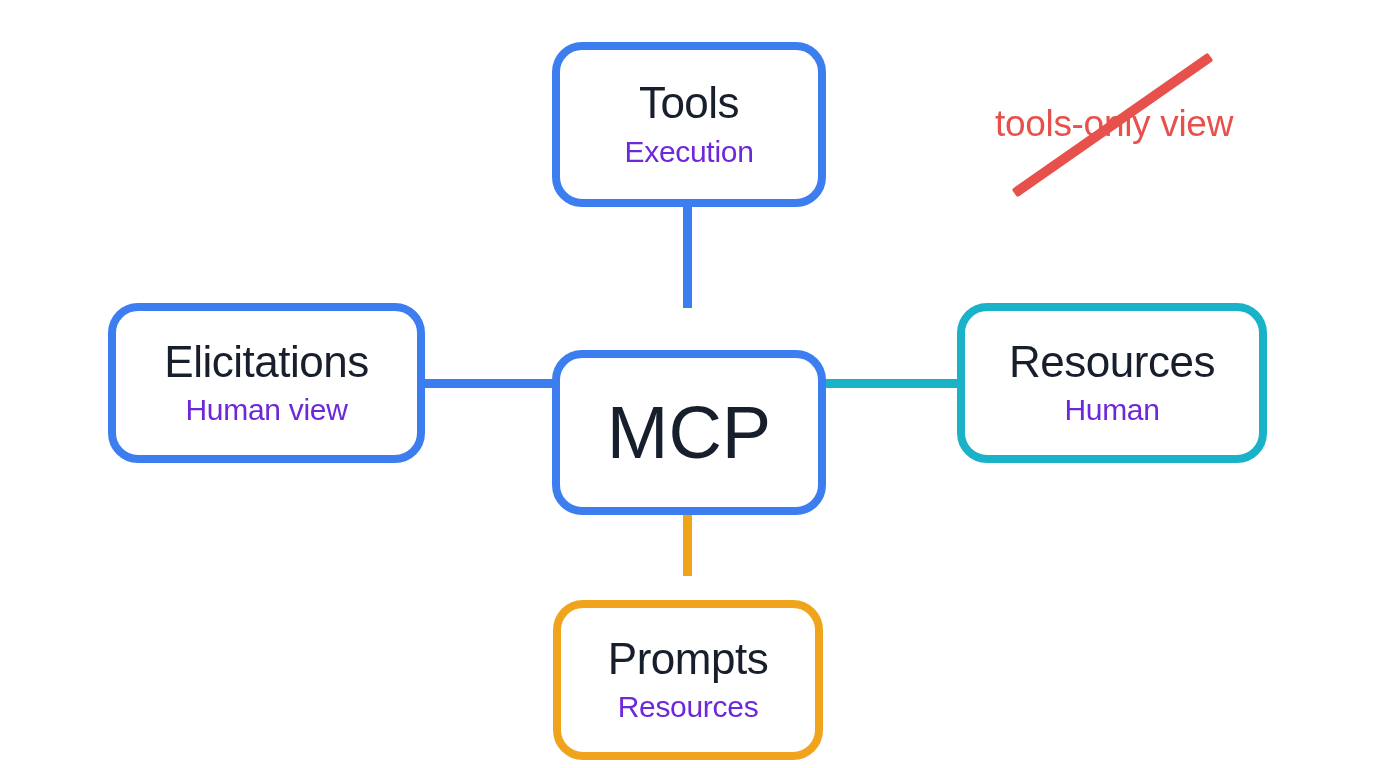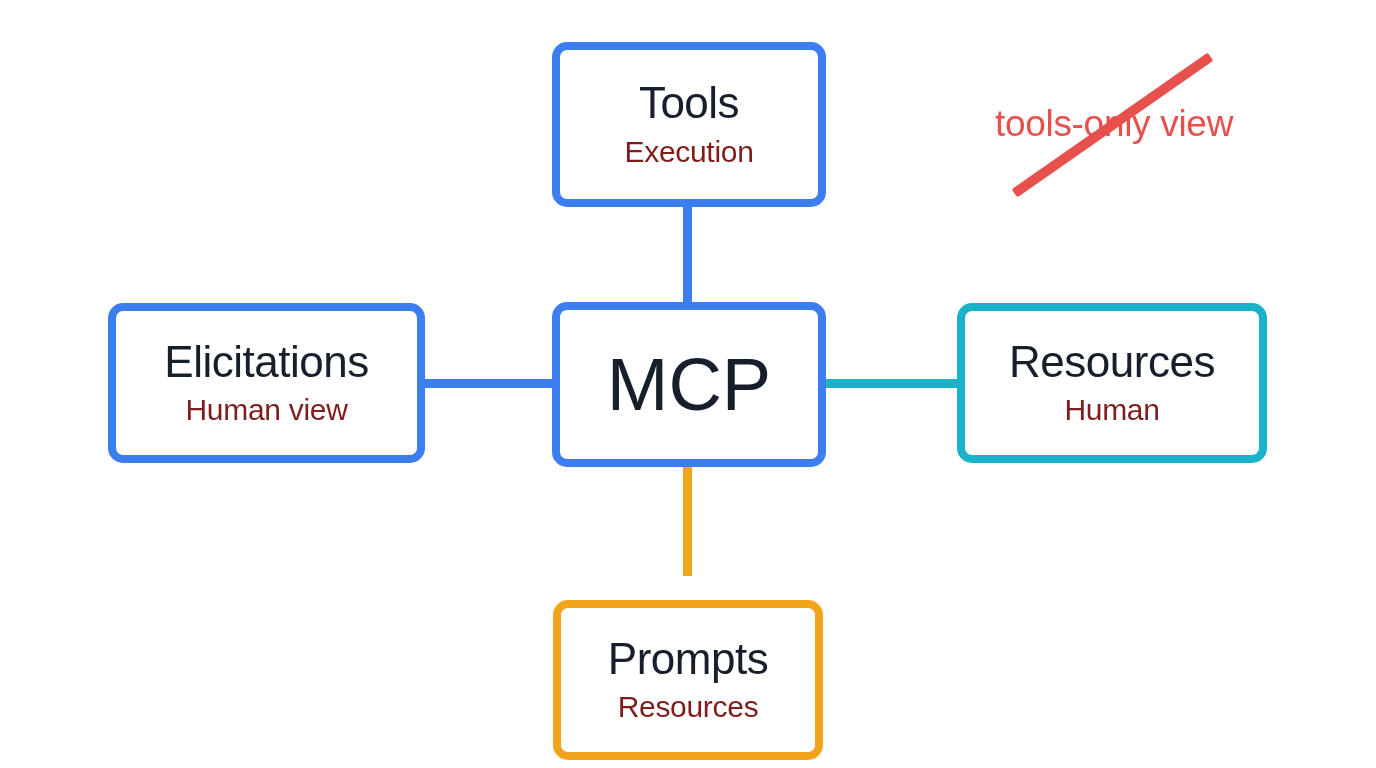--- a/index.html
+++ b/index.html
@@ -25,21 +25,21 @@
   .connector-left   { left: 420px; top: 379px; width: 138px; height: 9px; }
   .connector-right  { left: 820px; top: 379px; width: 142px; height: 9px; }
   .connector-bottom { left: 683px; top: 462px; width: 9px;  height: 114px; }
 
   
   .node {
     position: absolute;
     z-index: 2;
     box-sizing: border-box;
     border: 8px solid #3c7ef0;
-    border-radius: 15px;
+    border-radius: 30px;
     background: #ffffff;
     display: flex;
     flex-direction: column;
     align-items: center;
     justify-content: center;
     text-align: center;
   }
   .node-tools        { left: 552px; top: 42px;  width: 274px; height: 165px; }
   .node-mcp          { left: 552px; top: 302px; width: 274px; height: 165px; }
   .node-elicitations { left: 108px; top: 303px; width: 317px; height: 160px; }
@@ -56,21 +56,21 @@
   .node-title-mcp {
     font-size: 74px;
     font-weight: 500;
     color: #171e2c;
     line-height: 1.05;
     letter-spacing: 0px;
   }
   .node-subtitle {
     font-size: 30px;
     font-weight: 400;
-    color: #7f1d1d;
+    color: #6d28d9;
     line-height: 1.2;
     margin-top: 6px;
     letter-spacing: -0.3px;
   }
 
   
   .annotation-text {
     position: absolute;
     z-index: 3;
     left: 978px;
@@ -102,21 +102,21 @@
   <div class="connector connector-top" style="background-color: rgb(60, 126, 240);"></div>
   <div class="connector connector-left" style="background-color: rgb(60, 126, 240);"></div>
   <div class="connector connector-right" style="background-color: rgb(25, 178, 200);"></div>
   <div class="connector connector-bottom" style="background-color: rgb(240, 164, 28);"></div>
 
   <div class="node node-tools" style="border-color: rgb(60, 126, 240);">
     <div class="node-title">Tools</div>
     <div class="node-subtitle">Execution</div>
   </div>
 
-  <div class="node node-mcp" style="border-color: rgb(60, 126, 240);">
+  <div class="node node-mcp" style="border-color: rgb(60, 126, 240); margin-top: 48px;">
     <div class="node-title-mcp">MCP</div>
   </div>
 
   <div class="node node-elicitations" style="border-color: rgb(60, 126, 240);">
     <div class="node-title">Elicitations</div>
     <div class="node-subtitle">Human view</div>
   </div>
 
   <div class="node node-resources" style="border-color: rgb(25, 178, 200); text-align: center;">
     <div class="node-title">Resources</div>

